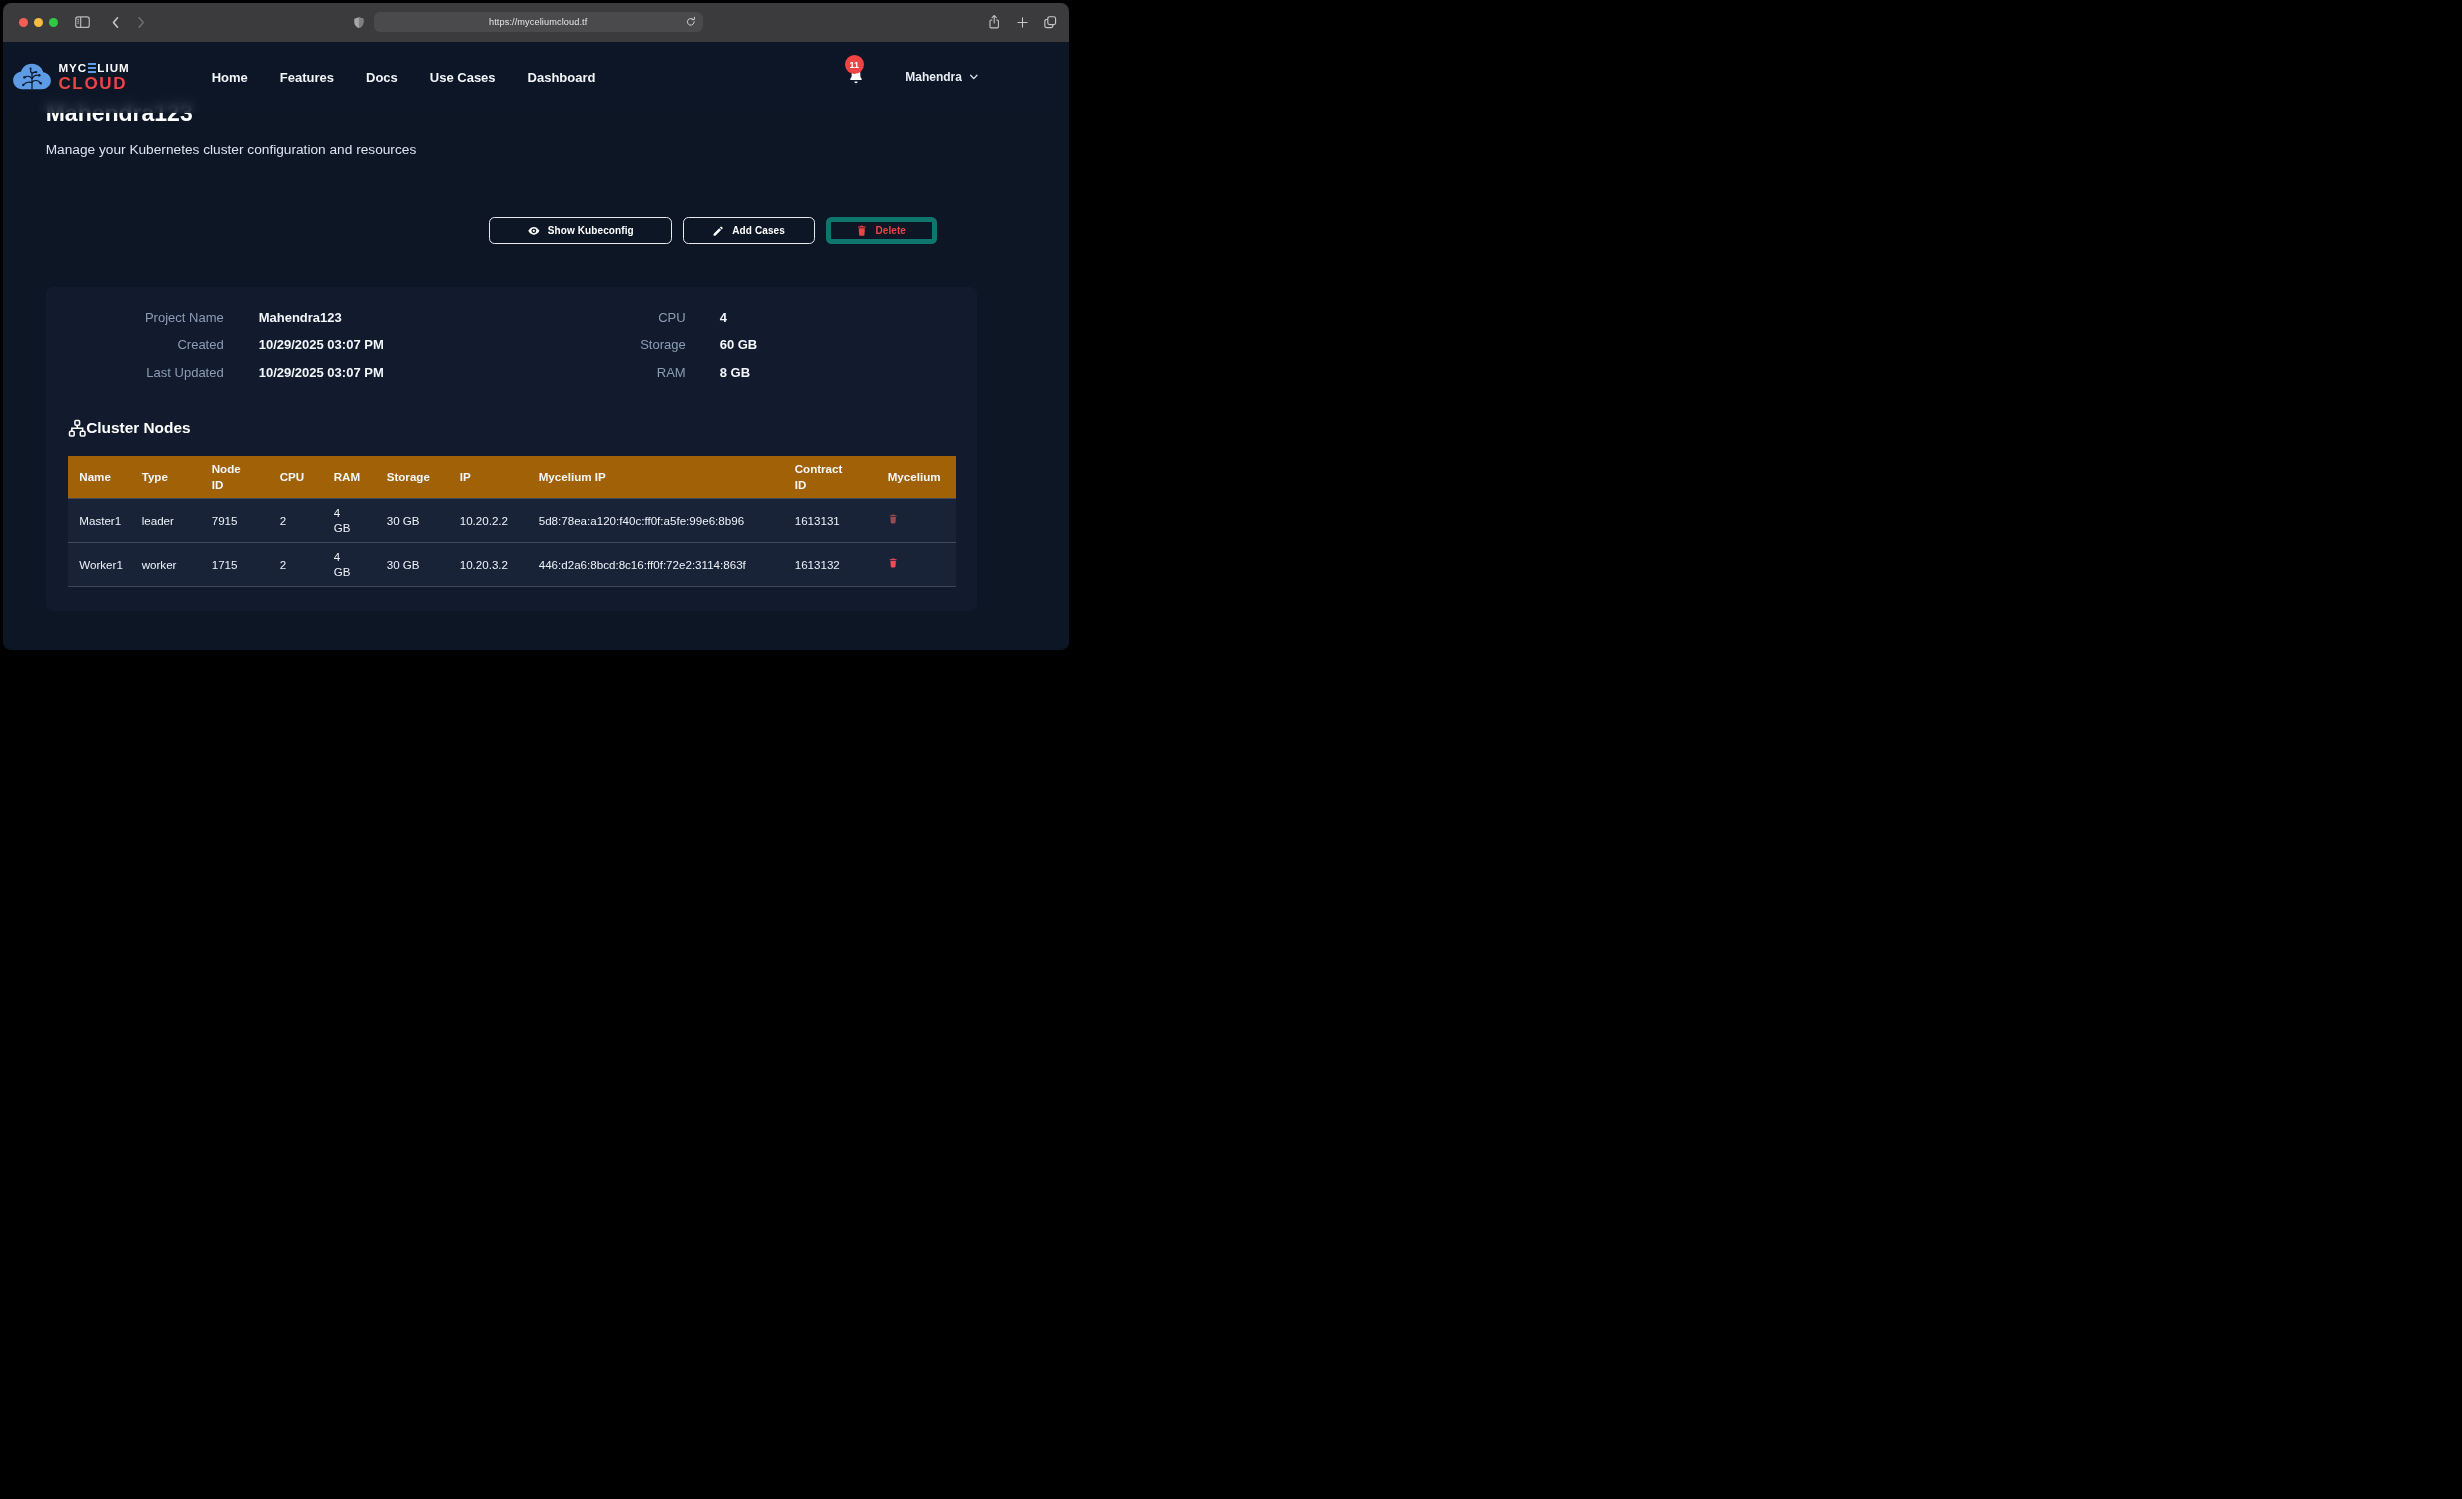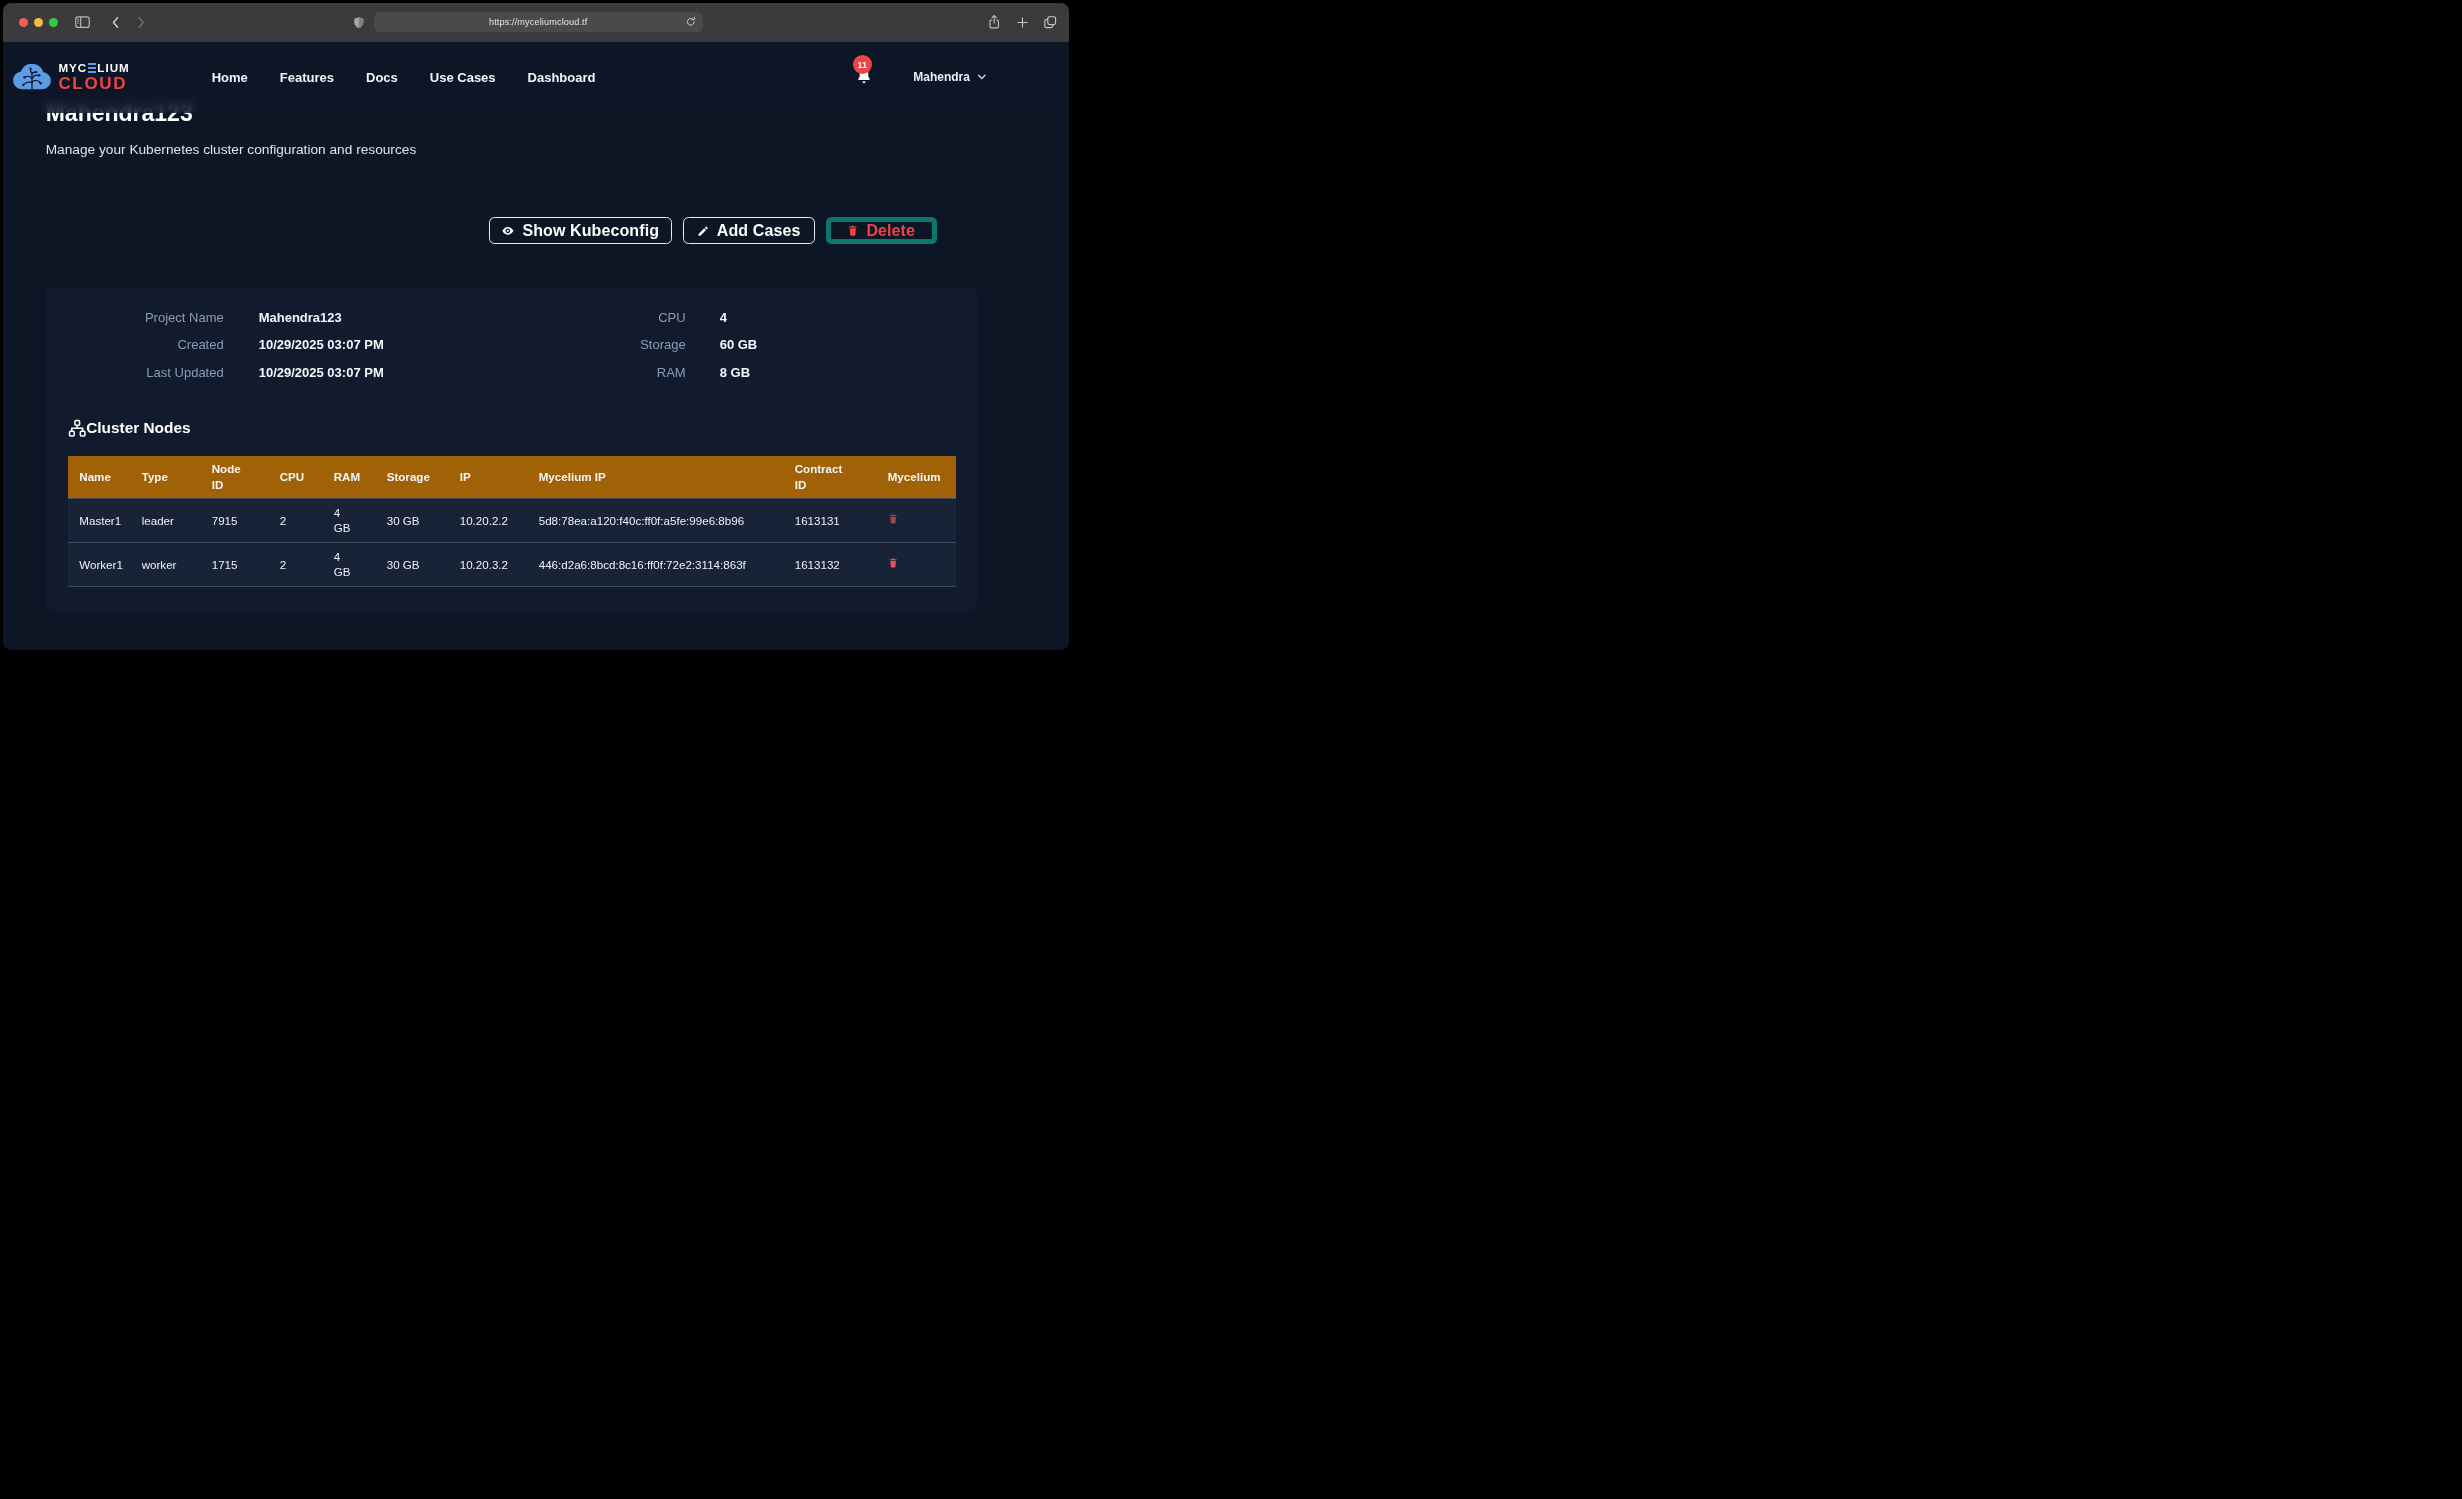--- a/index.html
+++ b/index.html
@@ -16,21 +16,21 @@
   .nav-back { position:absolute; left:106px; top:12.3px; }
   .nav-fwd { position:absolute; left:131px; top:12.3px; }
   .shield-wrap { position:absolute; left:349px; top:13px; }
   .urlbar { position:absolute; left:371px; top:9.6px; width:329px; height:20px; background:#4a4a4c; border-radius:6.2px; display:flex; align-items:center; justify-content:center; cursor:text; }
   .url-text { color:#e6e6e6; font-size:9.2px; letter-spacing:0.1px; }
   .reload-btn { position:absolute; right:6.2px; top:3.4px; }
   .right-icons { position:absolute; right:11px; top:11.6px; display:flex; gap:14.4px; align-items:center; }
 
   
   .page { position:relative; height:608px; background:#0d1625; overflow:hidden; }
-  .navbar { position:absolute; z-index:10; top:0; left:0; right:4px; height:71px; display:flex; align-items:center;
+  .navbar { position:absolute; z-index:10; top:0; left:0; right:12px; height:71px; display:flex; align-items:center;
             padding:0 77px 0 8.2px; background:rgba(13,23,40,.78); backdrop-filter:blur(4.8px); -webkit-backdrop-filter:blur(4.8px); }
   .logo { display:flex; align-items:center; gap:5.5px; cursor:pointer; }
   .logo-text { display:flex; flex-direction:column; line-height:1; }
   .logo-top { display:flex; align-items:center; color:#fff; font-weight:700; font-size:11.6px; letter-spacing:1px; }
   .ebars { display:inline-block; width:8.2px; height:10.3px; margin:0 1px;
            background:repeating-linear-gradient(to bottom,#5d9be5 0 2.1px,transparent 2.1px 4.1px); }
   .logo-bottom { color:#ef4444; font-weight:700; font-size:17px; letter-spacing:1.7px; margin-top:1.4px; }
   .nav-links { display:flex; gap:32px; margin-left:82px; }
   .nav-link { color:#f2f5f9; font-size:13px; font-weight:700; text-decoration:none; cursor:pointer; }
   .nav-right { margin-left:auto; display:flex; align-items:center; }
@@ -39,21 +39,21 @@
            color:#fff; font-size:9px; font-weight:700; display:flex; align-items:center; justify-content:center; }
   .user-menu { display:flex; align-items:center; gap:6.2px; cursor:pointer; }
   .user-name { color:#e9eef5; font-size:12px; font-weight:700; }
 
   .page-body { position:relative; z-index:1; padding:57px 98px 0 43px; }
   .page-title { color:#fdfeff; font-size:23px; font-weight:700; line-height:29px; }
   .page-sub { margin-top:14.4px; color:#dde4ee; font-size:13.7px; line-height:16.4px; }
 
   .actions-row { margin-top:59px; display:flex; justify-content:flex-end; gap:11px; padding-right:34px; }
   .btn { height:27px; border-radius:5.5px; display:flex; align-items:center; justify-content:center; gap:7.5px;
-         background:transparent; cursor:pointer; font-family:inherit; font-size:16px; font-weight:700; letter-spacing:0.1px; }
+         background:transparent; cursor:pointer; font-family:inherit; font-size:10px; font-weight:700; letter-spacing:0.1px; }
   .btn-outline { border:1px solid #e9ebef; color:#fff; }
   .btn-kubeconfig { width:183px; } .btn-addnode { width:132px; }
   .btn-danger { width:111px; border:5px solid #0f766e; color:#ef4444; }
 
   .card { margin-top:43px; width:931px; height:324px; background:#121b2e; border-radius:6.8px; padding:22.6px 22px 0; }
   .info-grid { display:flex; }
   .info-col { display:flex; flex-direction:column; gap:12.3px; }
   .info-col.left { width:495px; }
   .info-row { display:flex; align-items:baseline; }
   .info-label { color:#8b9cb4; font-size:13px; text-align:right; }

